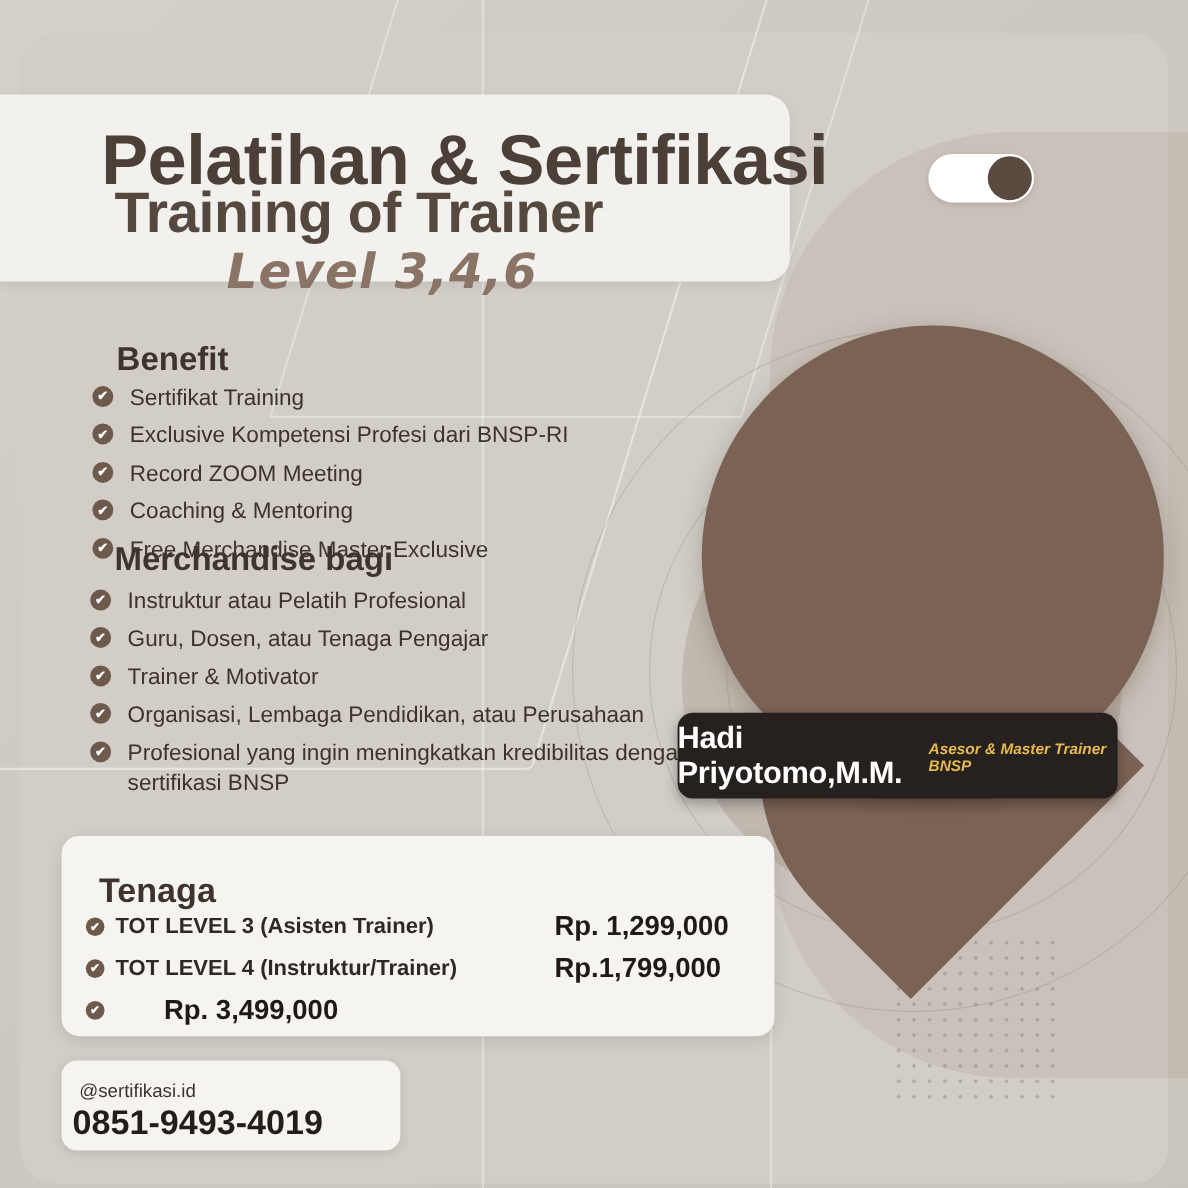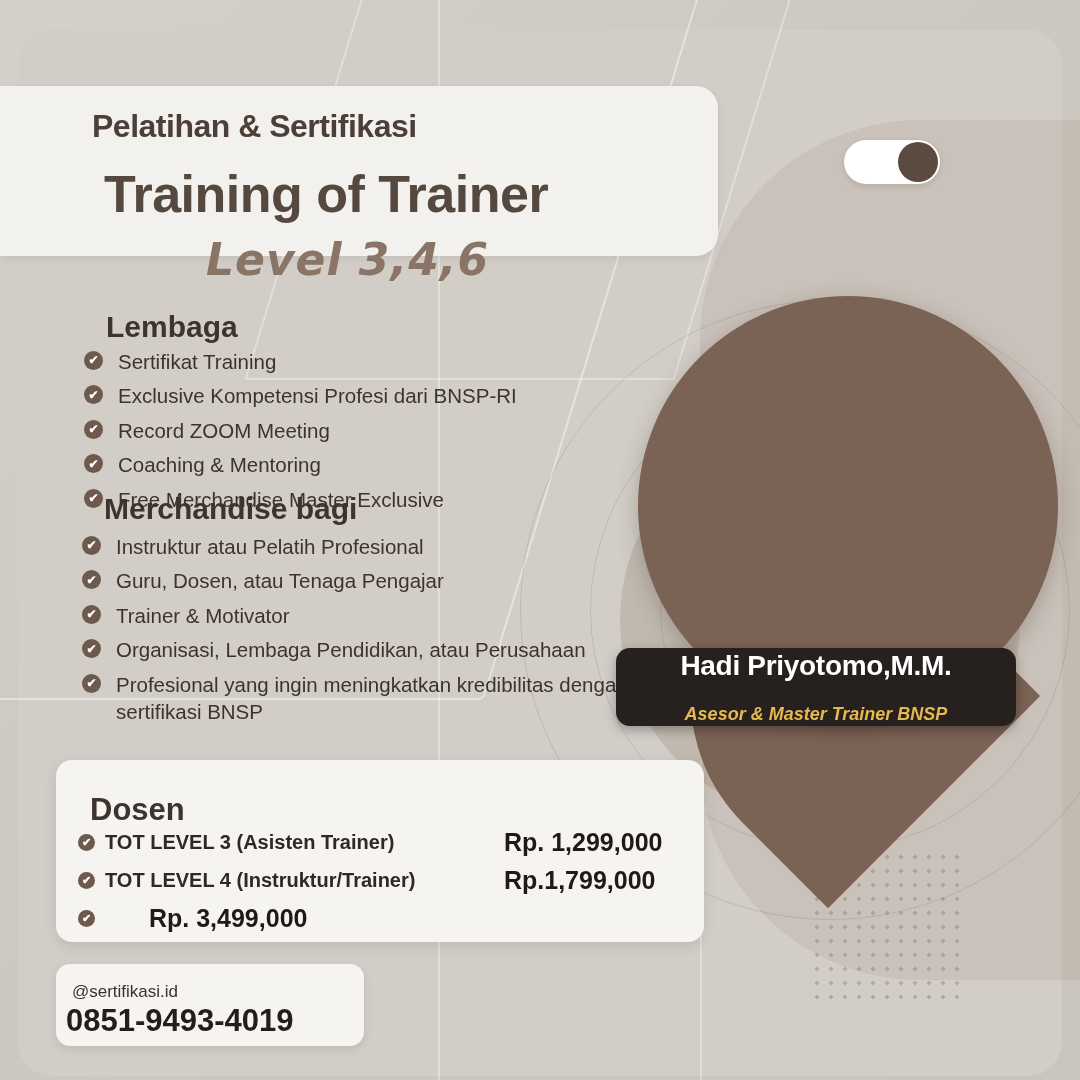--- a/index.html
+++ b/index.html
@@ -54,32 +54,31 @@
 
   
   .header-card {
     position:absolute; left:0px; top:86px; width:718px; height:170px;
     background:#f3f1ee;
     border-radius:0 22px 22px 0;
     box-shadow:0 3px 10px rgba(0,0,0,.07);
   }
   .title1 {
     position:absolute; left:92px; top:108px;
-    font-size:32px; font-weight:bold; color:#4b3f38; letter-spacing:-.5px;
+    font-size:64px; font-weight:bold; color:#4b3f38; letter-spacing:-.5px;
   }
   .title2 {
     position:absolute; left:104px; top:164px;
     font-size:52px; font-weight:bold; color:#55483f; letter-spacing:-.5px;
   }
   .title3 {
     position:absolute; left:206px; top:222px;
     font-size:44px; font-weight:bold; color:#8a7466;
     font-style:italic; font-family:"DejaVu Sans", sans-serif;
     letter-spacing:1px;
-    margin-top:12px;
   }
 
   .toggle {
     position:absolute; right:140px; top:140px;
     width:96px; height:44px; border-radius:24px; background:#fff;
     box-shadow:0 2px 6px rgba(0,0,0,.12);
   }
   .toggle .knob {
     position:absolute; right:2px; top:2px; width:40px; height:40px;
     border-radius:50%; background:#5b4a40;
@@ -167,27 +166,27 @@
   }
   .ph-mouth {
     position:absolute; left:158px; top:184px; width:52px; height:16px;
     background:#f2f0ee; border-radius:0 0 26px 26px;
   }
 
   .name-plate {
     position:absolute; left:-22px; top:352px; width:400px; height:78px;
     background:#26211e; border-radius:14px;
     box-shadow:0 4px 12px rgba(0,0,0,.3);
-    display:flex; flex-direction:column; align-items:center; justify-content:center;gap:20px;
+    display:flex; flex-direction:row; align-items:center; justify-content:center;
   }
   .name-plate .nm {
     color:#ffffff; font-size:28px; font-weight:bold; letter-spacing:-.3px;
   }
   .name-plate .rl {
-    color:#e6b94f; font-size:18px; font-weight:bold; font-style:italic; margin-top:2px;
+    color:#e6b94f; font-size:14px; font-weight:bold; font-style:italic; margin-top:2px;
   }
 
   
   .skema-card {
     position:absolute; left:56px; top:760px; width:648px; height:182px;
     background:#f6f4f1; border-radius:16px;
     box-shadow:0 4px 14px rgba(0,0,0,.10);
   }
   .skema-title {
     position:absolute; left:90px; top:792px;
@@ -242,21 +241,21 @@
 
 <div class="header-card"></div>
 <div class="title1">Pelatihan &amp; Sertifikasi</div>
 <div class="title2">Training of Trainer</div>
 <div class="title3">Level 3,4,6</div>
 
 <div class="toggle">
   <div class="knob"></div>
 </div>
 
-<div class="section-head benefit-head">Lembaga</div>
+<div class="section-head benefit-head">Benefit</div>
 <ul class="list benefit-list">
   <li><span class="check">✔</span><span>Sertifikat Training</span></li>
   <li><span class="check">✔</span><span>Exclusive Kompetensi Profesi dari BNSP-RI</span></li>
   <li><span class="check">✔</span><span>Record ZOOM Meeting</span></li>
   <li><span class="check">✔</span><span>Coaching &amp; Mentoring</span></li>
   <li><span class="check">✔</span><span>Free Merchandise Master Exclusive</span></li>
 </ul>
 
 <div class="section-head target-head">Merchandise bagi</div>
 <ul class="list target-list">
@@ -270,21 +269,21 @@
 <div class="pin">
   <div class="pin-tail"></div>
   <div class="pin-body"></div>
   <div class="name-plate">
     <div class="nm">Hadi Priyotomo,M.M.</div>
     <div class="rl">Asesor &amp; Master Trainer BNSP</div>
   </div>
 </div>
 
 <div class="skema-card"></div>
-<div class="skema-title">Dosen</div>
+<div class="skema-title">Tenaga</div>
 <div class="skema-rows">
   <div class="skema-row">
     <span class="check">✔</span>
     <span class="lbl">TOT LEVEL 3 (Asisten Trainer)</span>
     <span class="prc">Rp. 1,299,000</span>
   </div>
   <div class="skema-row">
     <span class="check">✔</span>
     <span class="lbl">TOT LEVEL 4 (Instruktur/Trainer)</span>
     <span class="prc">Rp.1,799,000</span>

